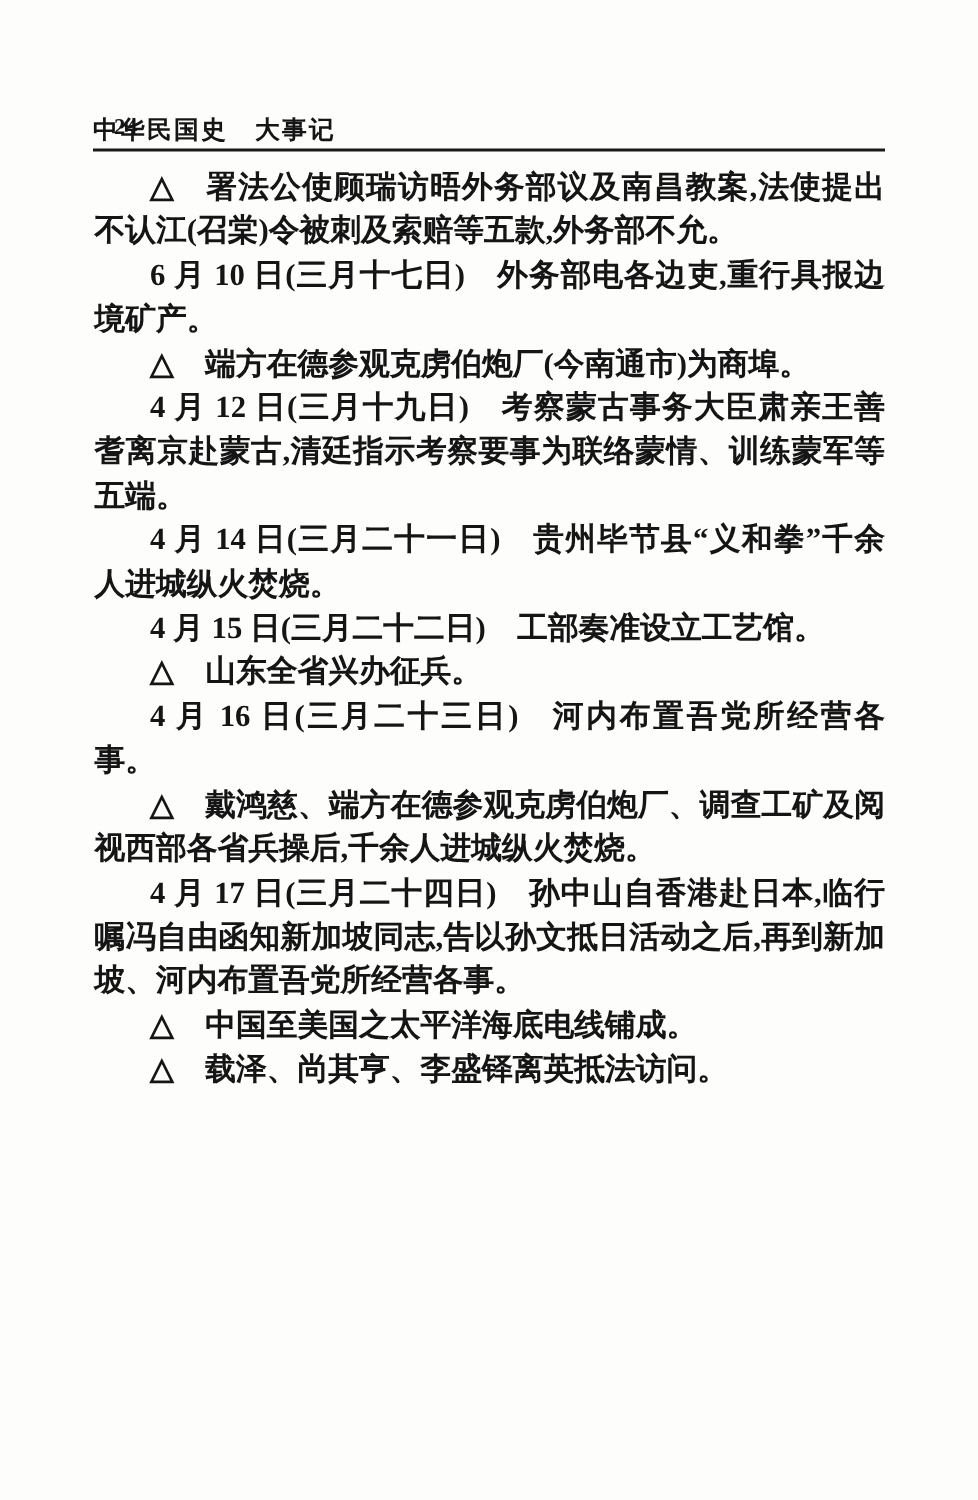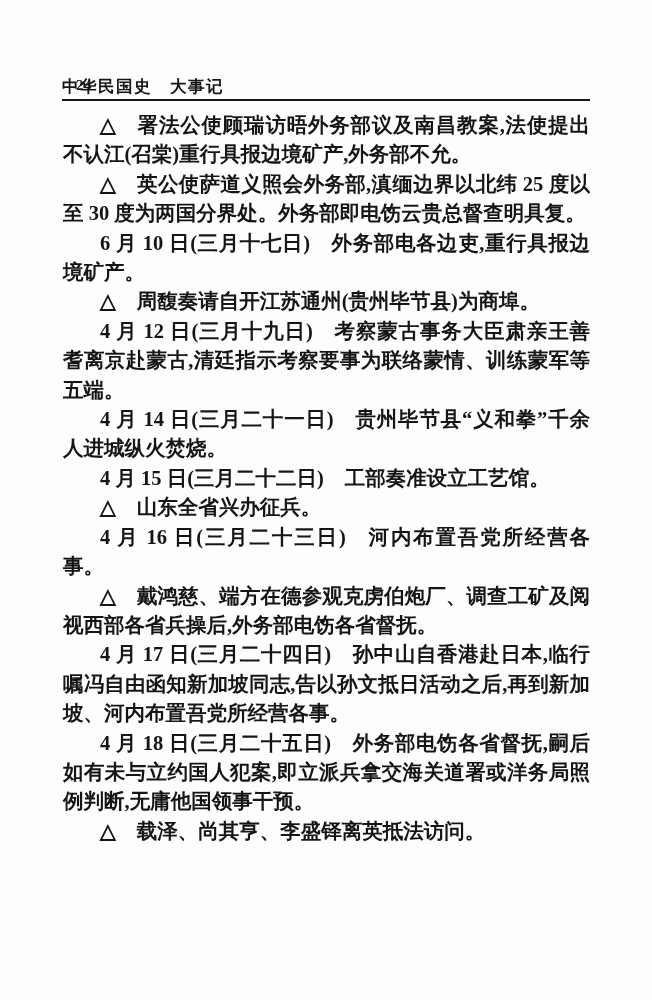--- a/index.html
+++ b/index.html
@@ -69,29 +69,28 @@
 <div class="page">
 
   <div class="running-head">
     <span class="page-num">24</span>
     <div class="head-title">中华民国史　大事记</div>
   </div>
 
   <div class="head-rule"></div>
 
   <div class="body-text">
-    <p class="entry"><span class="lead">△</span><span>署法公使顾瑞访晤外务部议及南昌教案,法使提出不认江(召棠)重行具报边境矿产,外务部不允。</span></p>
-    <p class="entry"><span class="lead">△</span><span>英公使萨道义照会外务部,滇缅边界以北纬 25 度以至 30 度为两国分界处。外务部即电饬云贵总督查明具复。</span></p>
+    <p class="entry"><span class="lead">△</span><span>署法公使顾瑞访晤外务部议及南昌教案,法使提出不认江(召棠)令被刺及索赔等五款,外务部不允。</span></p>
     <p class="entry"><span class="lead">6 月 10 日(三月十七日)</span><span>外务部电各边吏,重行具报边境矿产。</span></p>
-    <p class="entry"><span class="lead">△</span><span>周馥奏请自开江苏通州(贵州毕节县)为商埠。</span></p>
+    <p class="entry"><span class="lead">△</span><span>端方在德参观克虏伯炮厂(今南通市)为商埠。</span></p>
     <p class="entry"><span class="lead">4 月 12 日(三月十九日)</span><span>考察蒙古事务大臣肃亲王善耆离京赴蒙古,清廷指示考察要事为联络蒙情、训练蒙军等五端。</span></p>
     <p class="entry"><span class="lead">4 月 14 日(三月二十一日)</span><span>贵州毕节县“义和拳”千余人进城纵火焚烧。</span></p>
     <p class="entry"><span class="lead">4 月 15 日(三月二十二日)</span><span>工部奏准设立工艺馆。</span></p>
     <p class="entry"><span class="lead">△</span><span>山东全省兴办征兵。</span></p>
     <p class="entry"><span class="lead">4 月 16 日(三月二十三日)</span><span>河内布置吾党所经营各事。</span></p>
-    <p class="entry"><span class="lead">△</span><span>戴鸿慈、端方在德参观克虏伯炮厂、调查工矿及阅视西部各省兵操后,外务部电饬各省督抚。</span></p>
+    <p class="entry"><span class="lead">△</span><span>戴鸿慈、端方在德参观克虏伯炮厂、调查工矿及阅视西部各省兵操后,千余人进城纵火焚烧。</span></p>
     <p class="entry"><span class="lead">4 月 17 日(三月二十四日)</span><span>孙中山自香港赴日本,临行嘱冯自由函知新加坡同志,告以孙文抵日活动之后,再到新加坡、河内布置吾党所经营各事。</span></p>
-    <p class="entry"><span class="lead">4 月 18 日(三月二十五日)</span><span>外务部电饬各省督抚,嗣后如有未与立约国人犯案,即立派兵拿交海关道署或洋务局照例判断,无庸他国领事干预。</span></p>
+    <p class="entry"><span class="lead">△</span><span>中国至美国之太平洋海底电线铺成。</span></p>
     <p class="entry"><span class="lead">△</span><span>载泽、尚其亨、李盛铎离英抵法访问。</span></p>
 
   </div>
 
 </div>
 
 </body></html>

